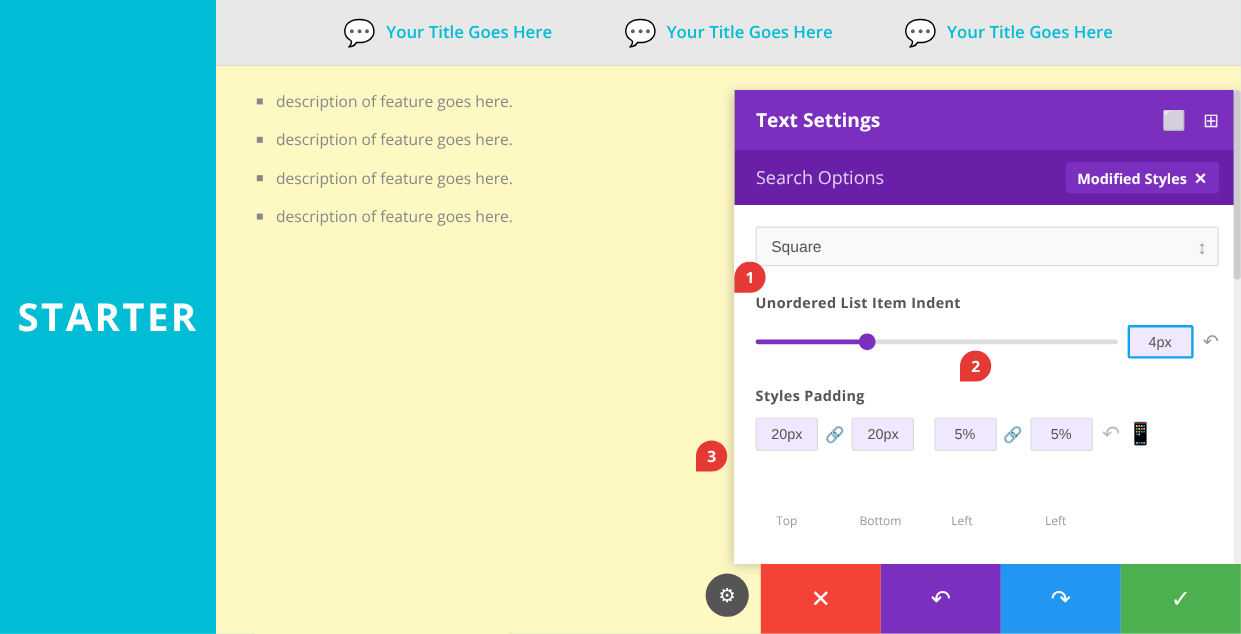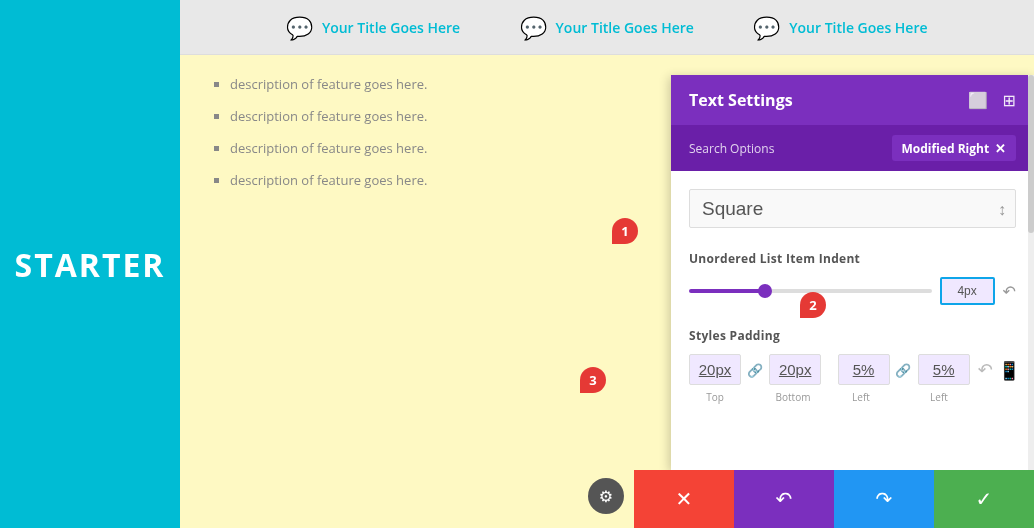--- a/index.html
+++ b/index.html
@@ -72,21 +72,21 @@
     .feature-list li {
       margin-bottom: 14px;
       color: #888;
     }
 
     
     .settings-panel {
       position: absolute;
       right: 0;
       top: 75px;
-      width: 363px;
+      width: 422px;
       background: #bef264;
       box-shadow: -2px 2px 10px rgba(0,0,0,0.2);
       bottom: 58px;
       display: flex;
       flex-direction: column;
       overflow: hidden;
     }
 
     
     .panel-header {
@@ -115,21 +115,21 @@
     
     .search-bar {
       background: #6a1fa8;
       padding: 10px 18px;
       display: flex;
       align-items: center;
       justify-content: space-between;
     }
     .search-label {
       color: rgba(255,255,255,0.8);
-      font-size: 12px;
+      font-size: 15px;
     }
     .modified-badge {
       background: #7B2FBE;
       color: white;
       font-size: 12px;
       font-weight: 700;
       padding: 4px 10px;
       border-radius: 3px;
       display: flex;
       align-items: center;
@@ -166,21 +166,21 @@
     .select-wrapper {
       position: relative;
       display: flex;
       align-items: center;
     }
     .style-select {
       width: 100%;
       padding: 8px 12px;
       border: 1px solid #ddd;
       background: #f9f9f9;
-      font-size: 19px;
+      font-size: 13px;
       color: #555;
       appearance: none;
       cursor: pointer;
       border-radius: 2px;
     }
     .select-arrow {
       position: absolute;
       right: 10px;
       color: #999;
       pointer-events: none;
@@ -222,39 +222,38 @@
       background: none;
       border: none;
       cursor: pointer;
       color: #999;
       font-size: 16px;
     }
     .padding-input {
       background: #f0e8ff;
       border: 1px solid #ddd;
       padding: 6px 6px;
-      font-size: 15px;
+      font-size: 12px;
       color: #555;
       width: 52px;
       text-align: center;
       border-radius: 2px;
-      text-decoration: underline;
     }
     .link-icon {
       color: #aaa;
       font-size: 13px;
       cursor: pointer;
       padding: 0 2px;
     }
     .padding-label-item {
       font-size: 10px;
       color: #999;
       text-align: center;
     }
-    .padding-label-item.wide { width: 52px; }
+    .padding-label-item.wide { width: 52px; margin-top: 46px; }
     .padding-label-item.link-space { width: 18px; }
 
     .action-icons {
       display: flex;
       align-items: center;
       gap: 6px;
       margin-left: 4px;
     }
     .action-icon {
       color: #bbb;
@@ -395,21 +394,21 @@
       <span class="panel-title">Text Settings</span>
       <div class="panel-header-icons">
         <span class="header-icon">⬜</span>
         <span class="header-icon">⊞</span>
       </div>
     </div>
 
     <div class="search-bar">
       <span class="search-label">Search Options</span>
       <div class="modified-badge">
-        <span>Modified Right</span>
+        <span>Modified Styles</span>
         <span class="badge-x">✕</span>
       </div>
     </div>
 
     <div class="panel-body" style="position:relative;">
 
       <div class="section">
         <div class="select-wrapper">
           <select class="style-select">
             <option>Square</option>

